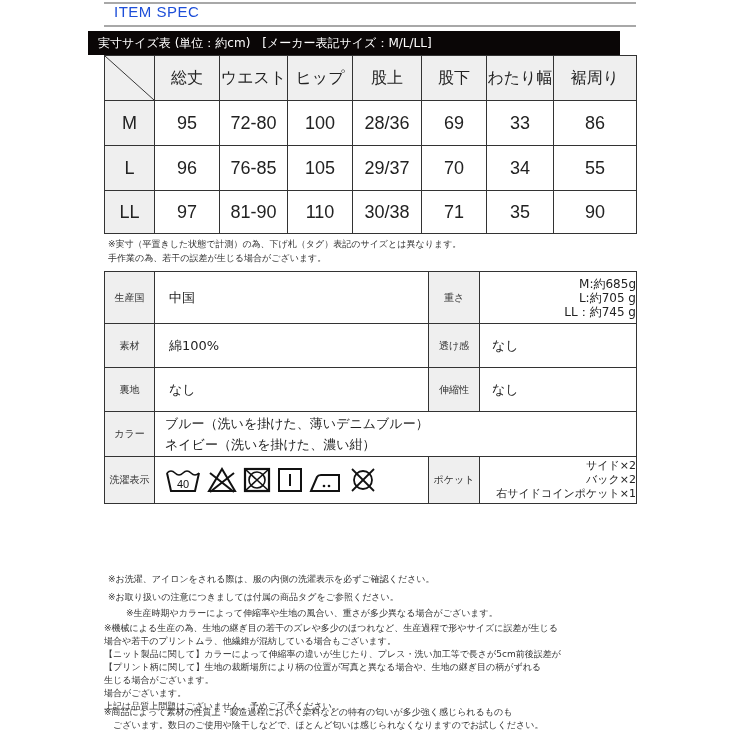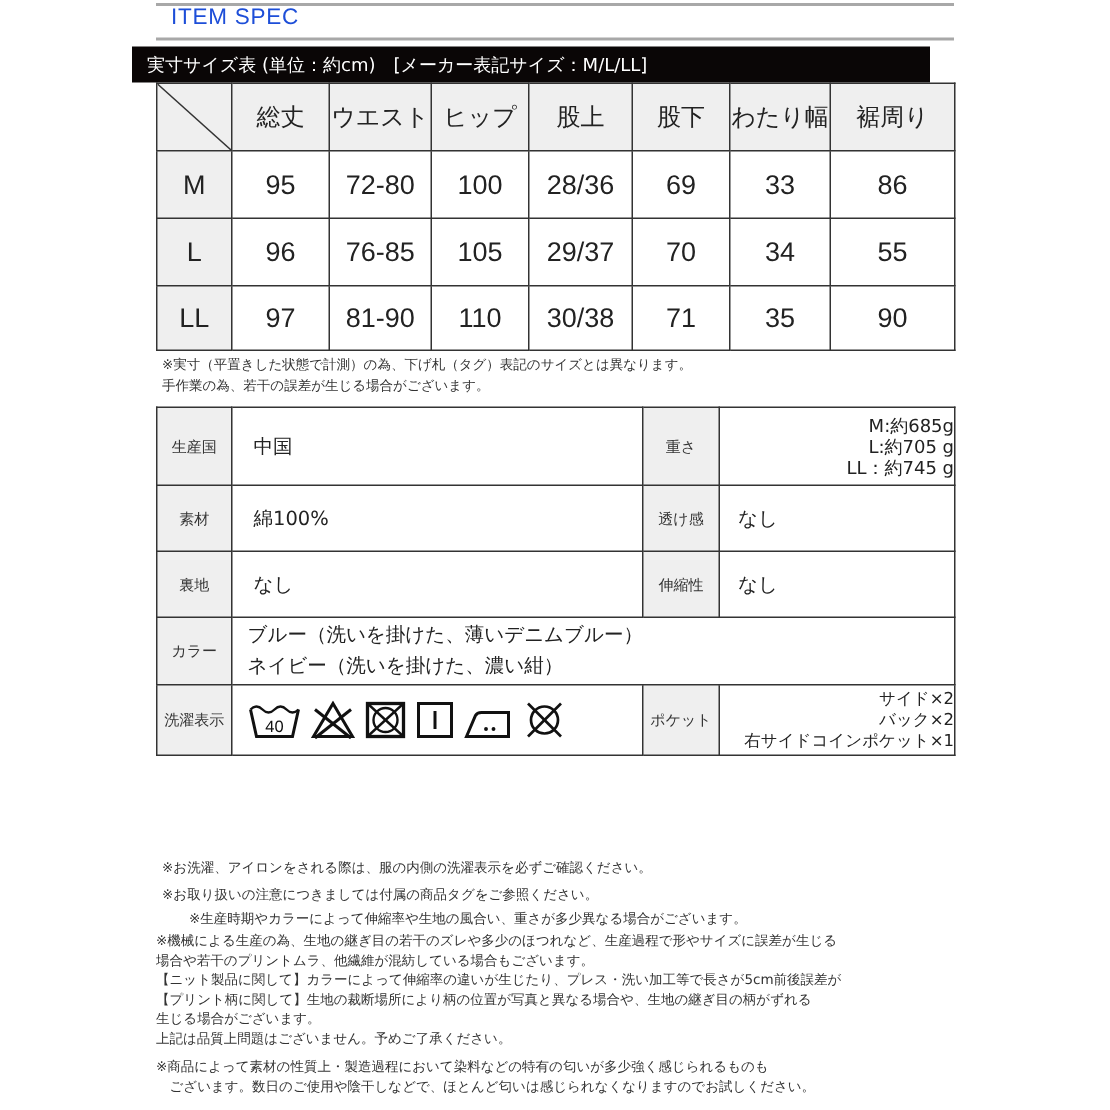--- a/index.html
+++ b/index.html
@@ -180,19 +180,20 @@
 <div class="note" style="top:572px;">※お洗濯、アイロンをされる際は、服の内側の洗濯表示を必ずご確認ください。</div>
 <div class="note" style="top:590px;">※お取り扱いの注意につきましては付属の商品タグをご参照ください。</div>
 <div class="note" style="top:606px;margin-left:18px;">※生産時期やカラーによって伸縮率や生地の風合い、重さが多少異なる場合がございます。</div>
 
 <div class="notes2" style="top:622px;">
   <div>※機械による生産の為、生地の継ぎ目の若干のズレや多少のほつれなど、生産過程で形やサイズに誤差が生じる</div>
   <div>場合や若干のプリントムラ、他繊維が混紡している場合もございます。</div>
   <div>【ニット製品に関して】カラーによって伸縮率の違いが生じたり、プレス・洗い加工等で長さが5cm前後誤差が</div>
   <div>【プリント柄に関して】生地の裁断場所により柄の位置が写真と異なる場合や、生地の継ぎ目の柄がずれる</div>
   <div>生じる場合がございます。</div>
+  <div>場合がございます。</div>
   <div>上記は品質上問題はございません。予めご了承ください。</div>
 </div>
 
 <div class="notes2" style="top:706px;">
   <div>※商品によって素材の性質上・製造過程において染料などの特有の匂いが多少強く感じられるものも</div>
   <div>　ございます。数日のご使用や陰干しなどで、ほとんど匂いは感じられなくなりますのでお試しください。</div>
 </div>
 
 </body></html>

